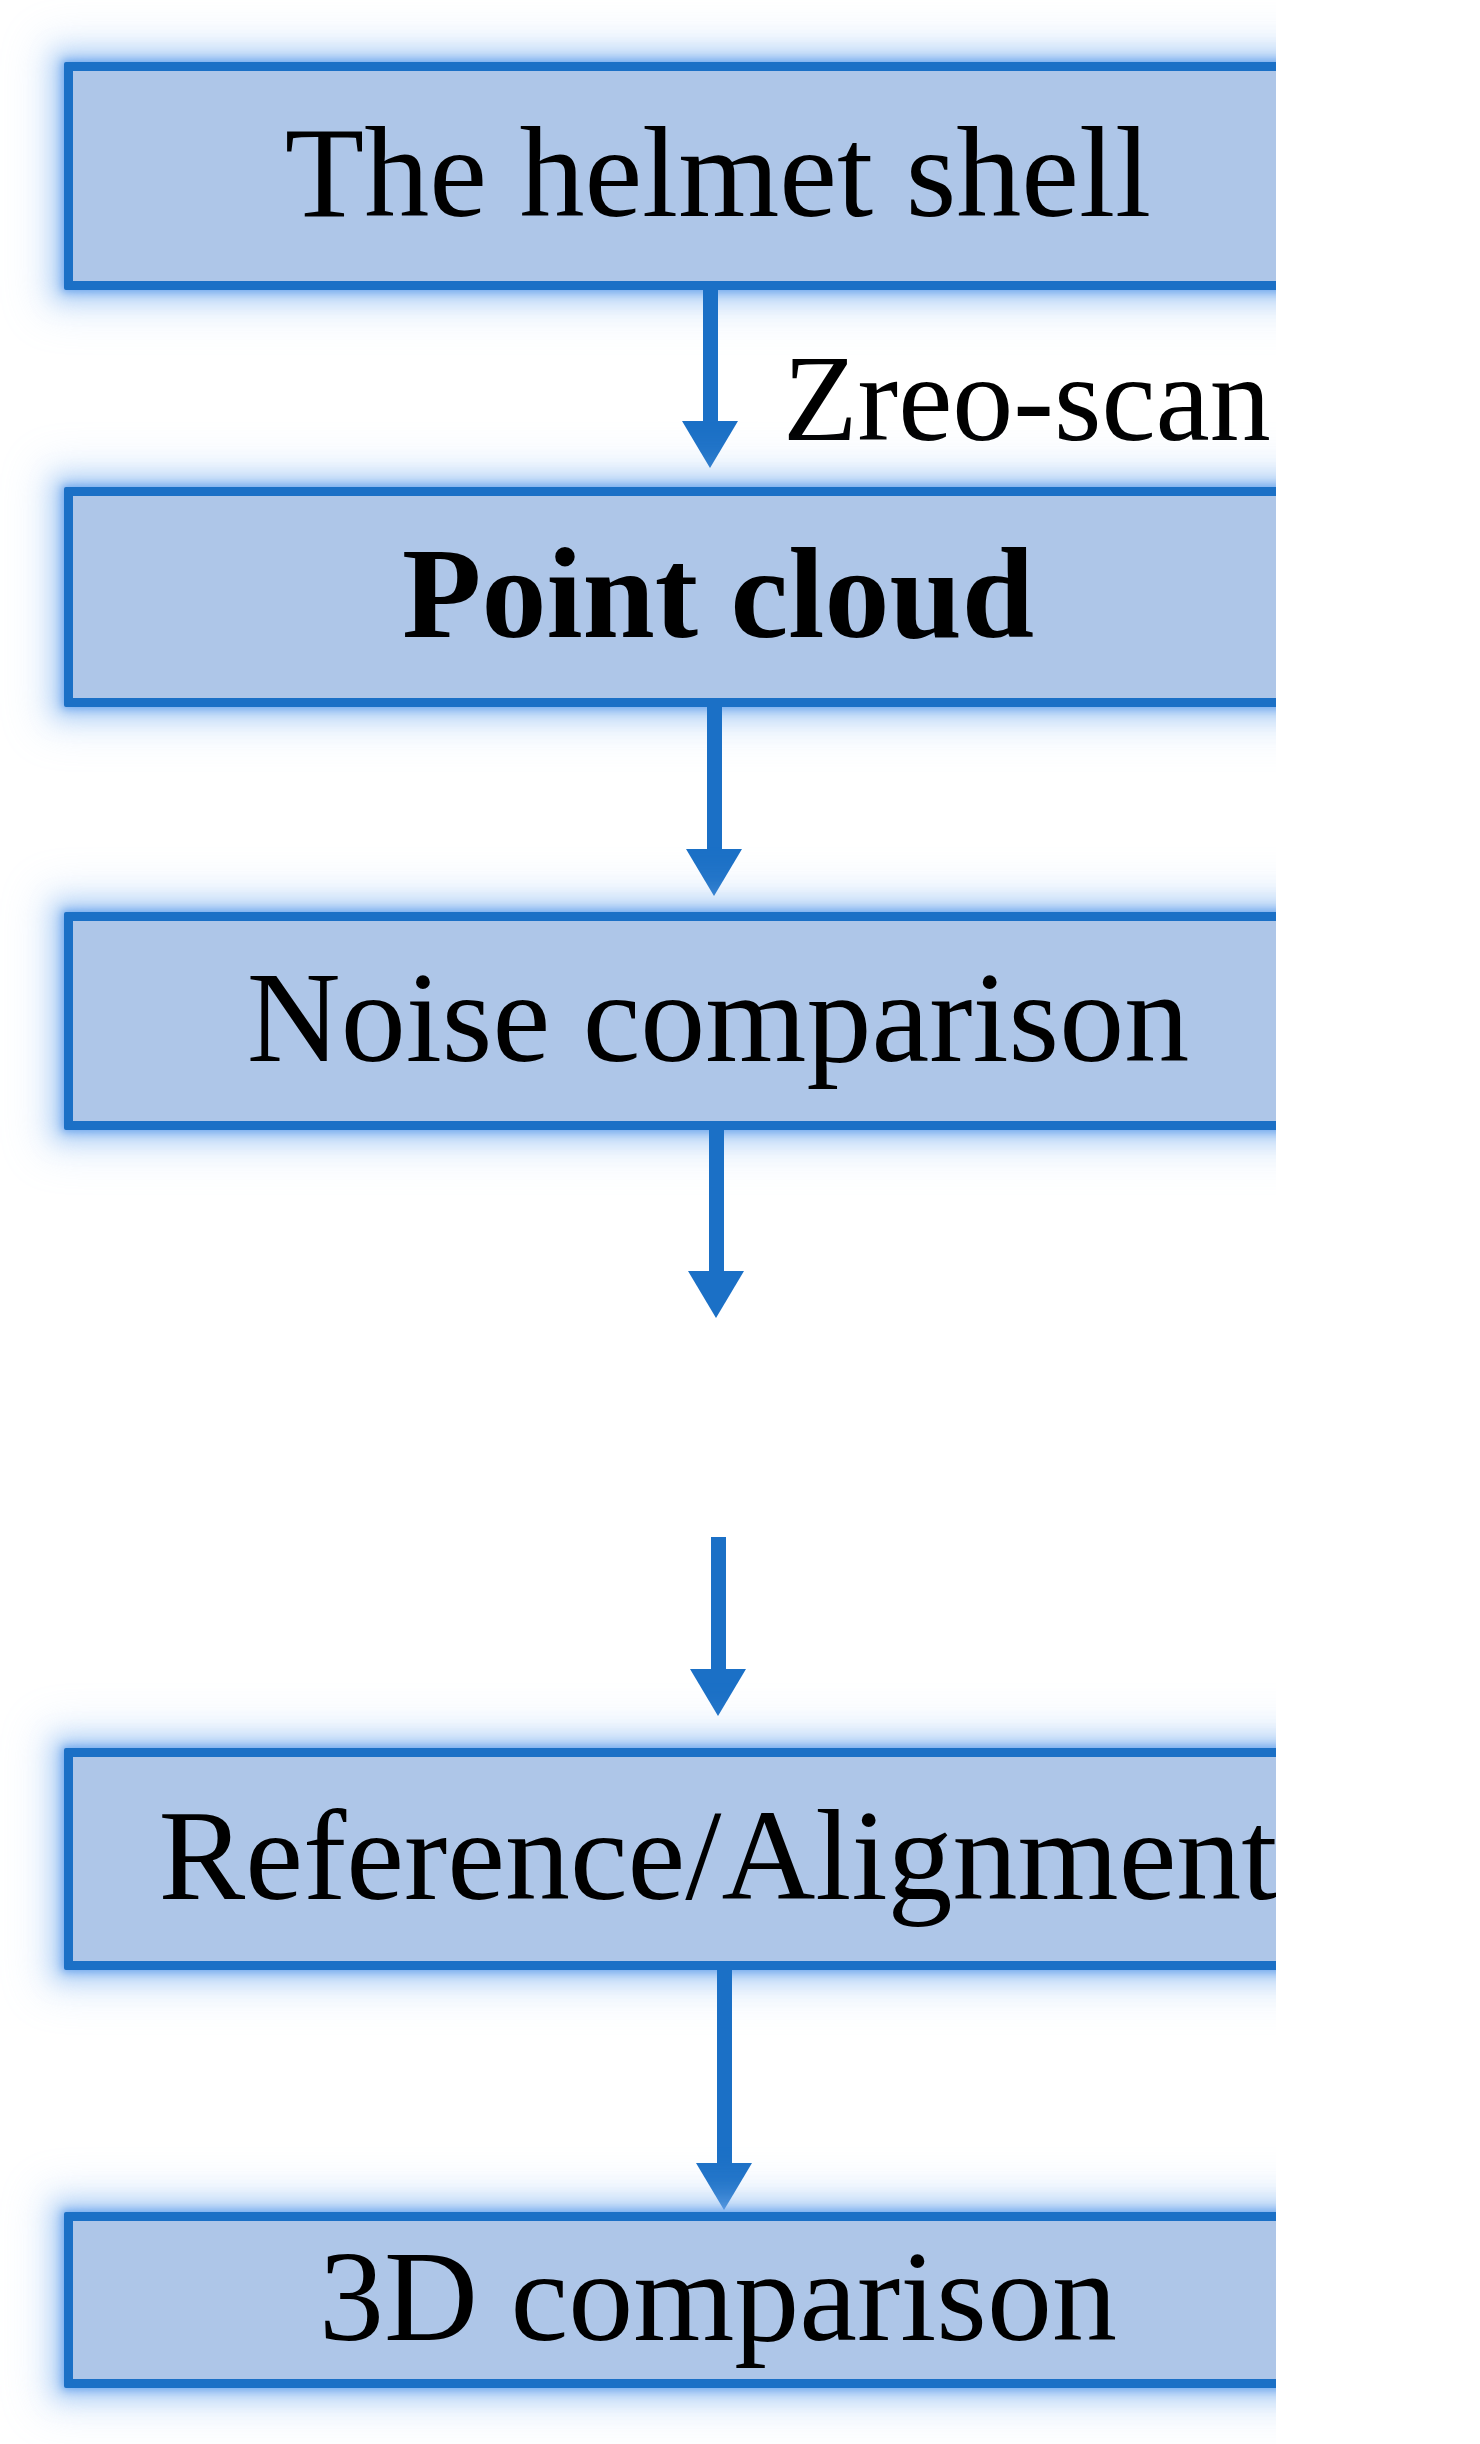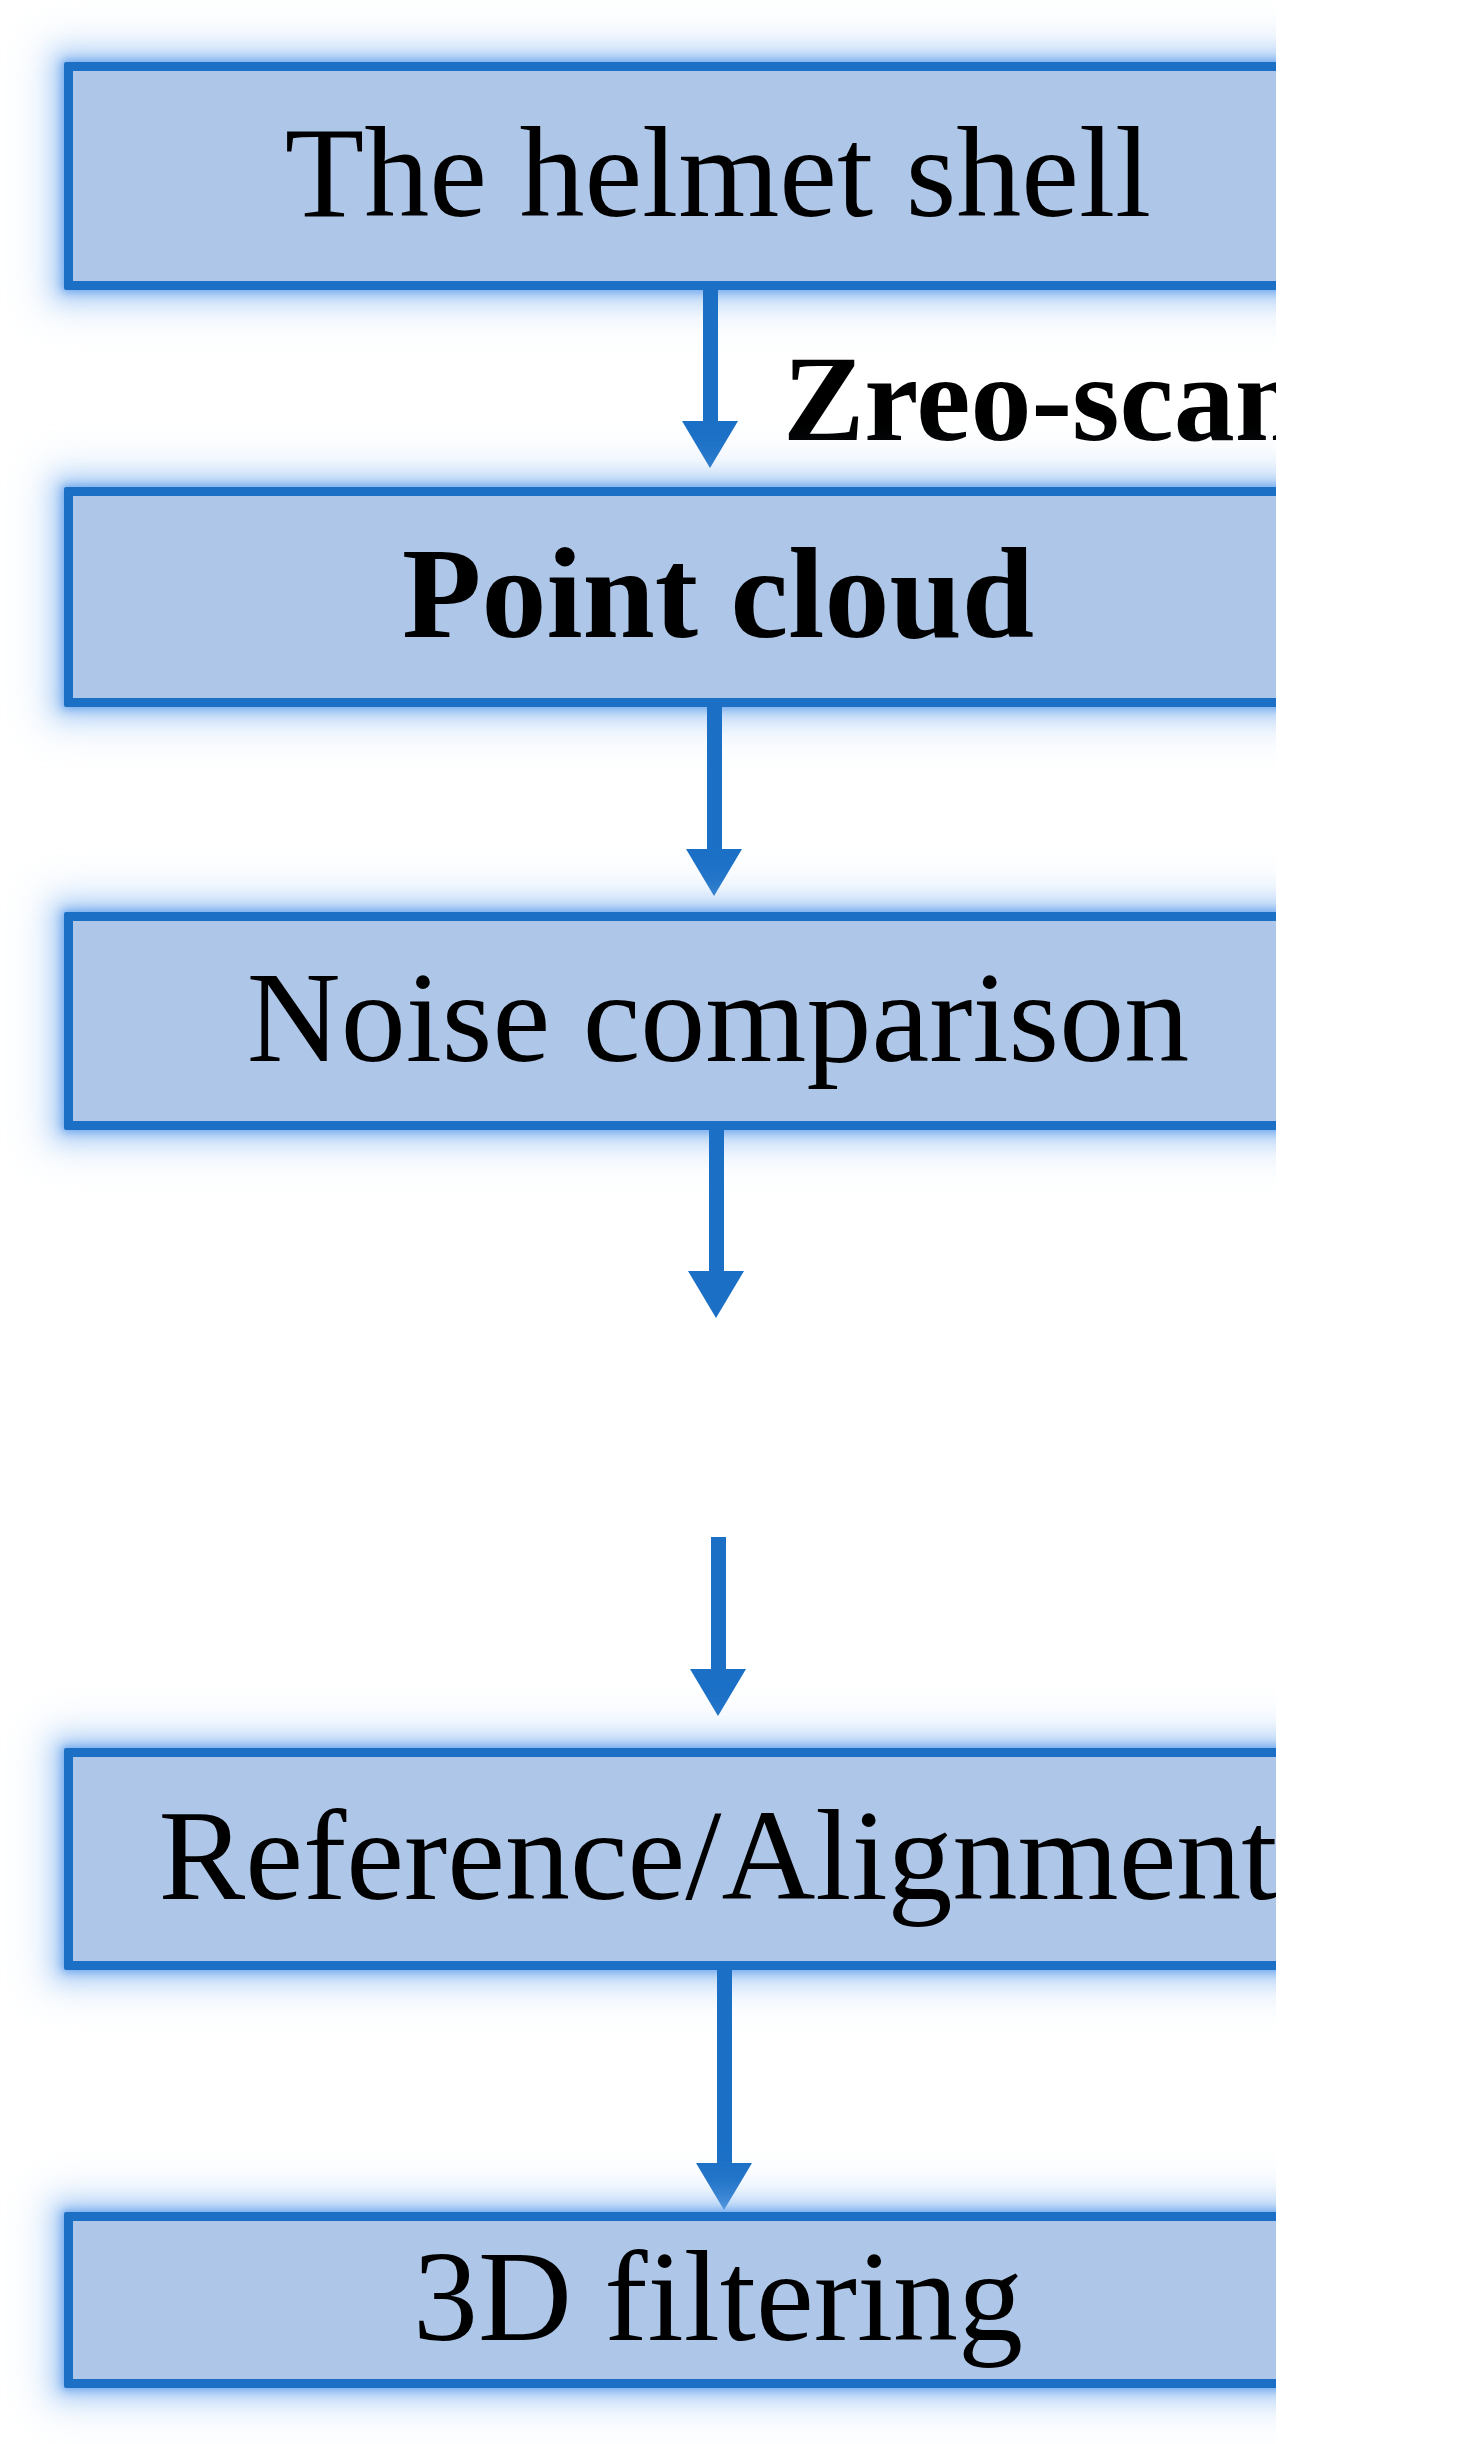--- a/index.html
+++ b/index.html
@@ -62,21 +62,20 @@
     border-left: 28px solid transparent;
     border-right: 28px solid transparent;
     border-top: 47px solid var(--line, #1b70c6);
   }
   .edge-label {
     position: absolute;
     color: var(--text, #000000);
     font-size: 122px;
     line-height: 1;
     white-space: nowrap;
-    font-weight: bold;
   }
 </style>
 </head>
 <body>
 
 <div class="canvas">
 
   <div class="node" style="top:62px;  height:228px;">
     <span class="node-label">The helmet shell</span>
   </div>
@@ -114,16 +113,16 @@
   <div class="node" style="top:1748px; height:222px;">
     <span class="node-label">Reference/Alignment</span>
   </div>
 
   <div class="arrow" style="left:724px; top:1968px; height:242px;">
     <div class="arrow-shaft"></div>
     <div class="arrow-head"></div>
   </div>
 
   <div class="node" style="top:2212px; height:176px;">
-    <span class="node-label">3D filtering</span>
+    <span class="node-label">3D comparison</span>
   </div>
 
 </div>
 
 </body></html>

